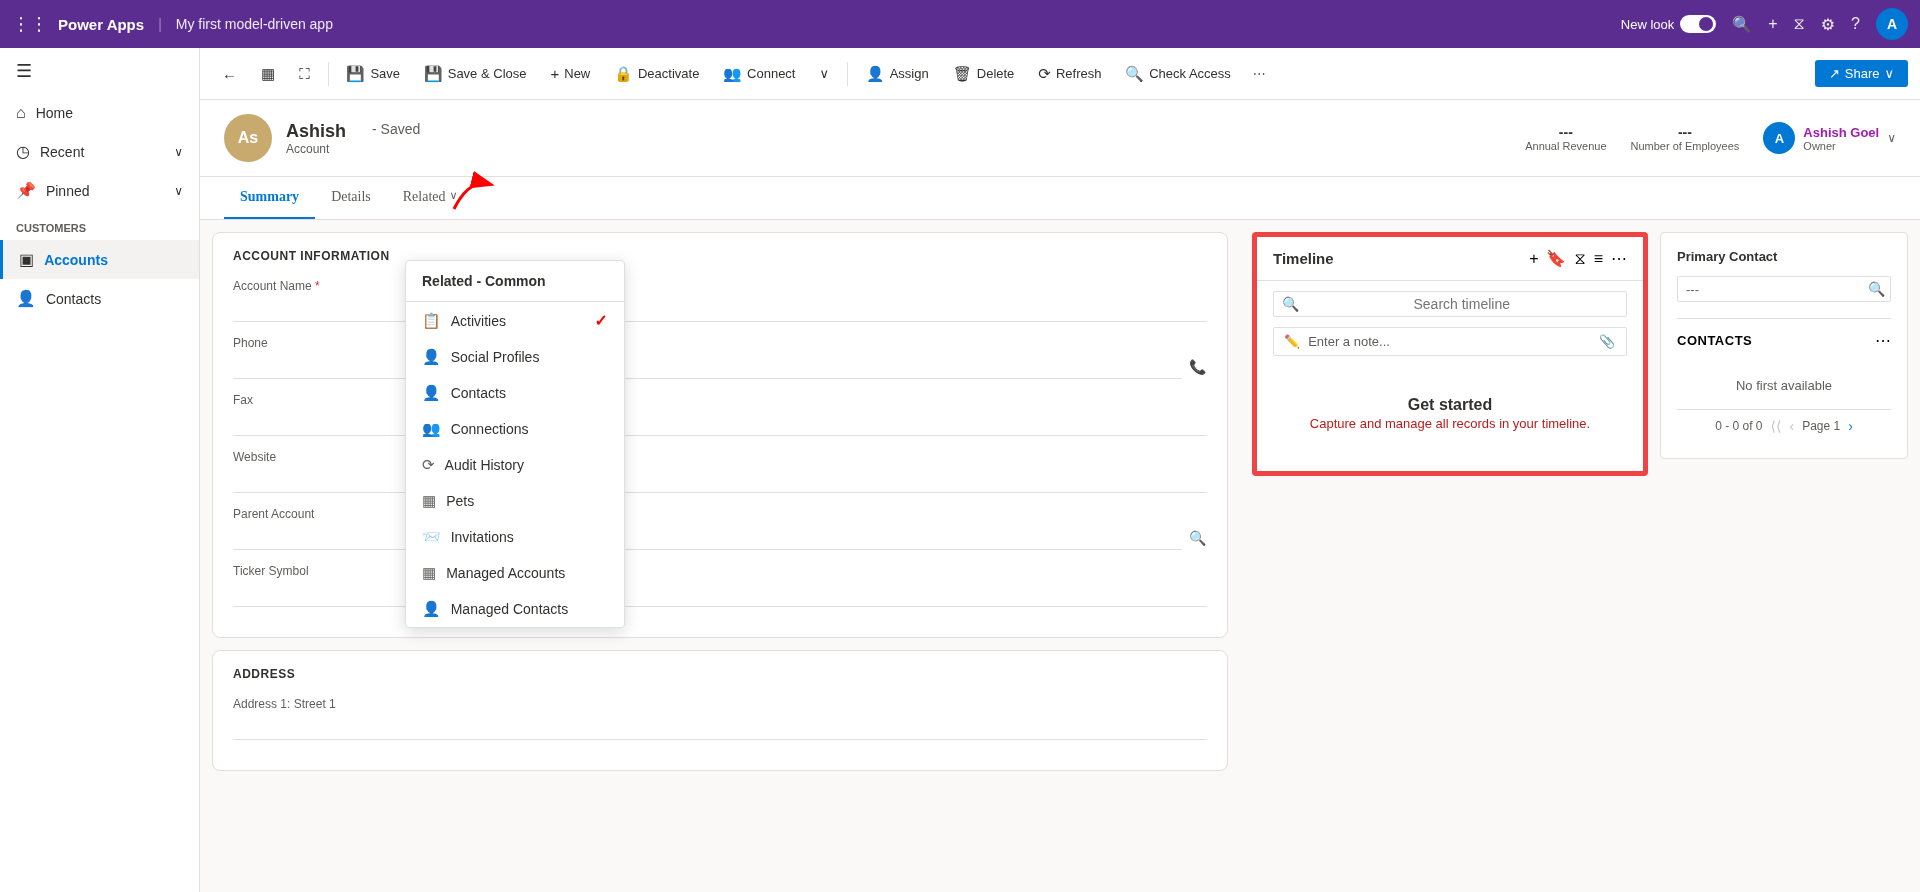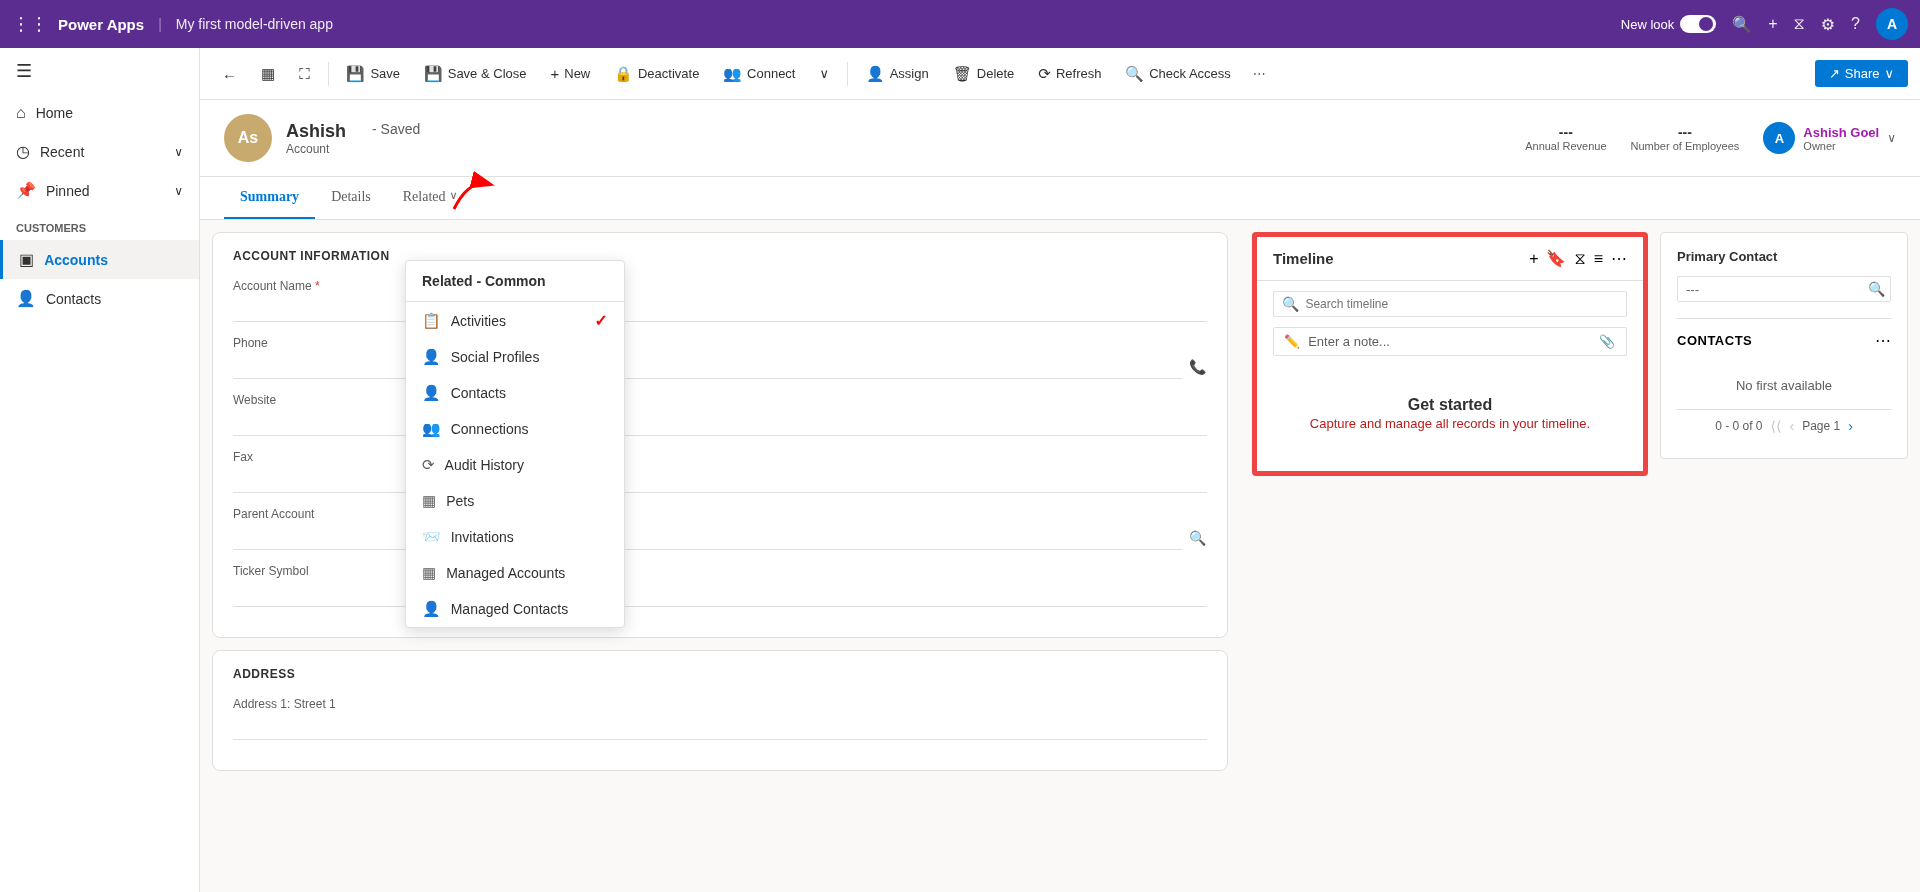--- a/index.html
+++ b/index.html
@@ -152,22 +152,22 @@
       border-bottom: 1px solid #e1dfdd; gap: 8px;
     }
     .timeline-title { font-size: 15px; font-weight: 600; color: #323130; }
     .timeline-header-actions { margin-left: auto; display: flex; gap: 8px; align-items: center; }
     .timeline-search {
       display: flex; align-items: center; gap: 6px;
       border: 1px solid #e1dfdd; border-radius: 2px; padding: 4px 8px;
       margin: 10px 16px;
     }
     .timeline-search input {
-      border: none; outline: none; font-size: 12px; color: #701a75;
-      background: transparent; width: 100%;
+      border: none; outline: none; font-size: 14px; color: #701a75;
+      background: transparent; width: 100%; text-align: center;
     }
     .timeline-note {
       display: flex; align-items: center; gap: 8px;
       border: 1px solid #e1dfdd; border-radius: 2px; margin: 0 16px;
       padding: 6px 10px; color: #605e5c; font-size: 13px;
     }
     .timeline-empty {
       display: flex; flex-direction: column; align-items: center; justify-content: center;
       padding: 40px 20px; color: #323130; text-align: center;
     }
@@ -386,25 +386,25 @@
               <input class="form-field-input" type="text" style="">
             </div>
             <div class="form-field">
               <div class="form-field-label">Phone</div>
               <div style="display:flex;align-items:center;gap:8px;">
                 <input class="form-field-input" type="text" style="flex: 1 1 0%;">
                 <span style="color:#605e5c;">📞</span>
               </div>
             </div>
             <div class="form-field">
+              <div class="form-field-label">Fax</div>
+              <input class="form-field-input" type="text" style="">
+            </div>
+            <div class="form-field">
               <div class="form-field-label">Website</div>
-              <input class="form-field-input" type="text" style="">
-            </div>
-            <div class="form-field">
-              <div class="form-field-label">Fax</div>
               <input class="form-field-input" type="text" style="">
             </div>
             <div class="form-field">
               <div class="form-field-label">Parent Account</div>
               <div style="display:flex;align-items:center;gap:8px;">
                 <input class="form-field-input" type="text" style="flex: 1 1 0%;">
                 <span style="color:#605e5c;">🔍</span>
               </div>
             </div>
             <div class="form-field">

